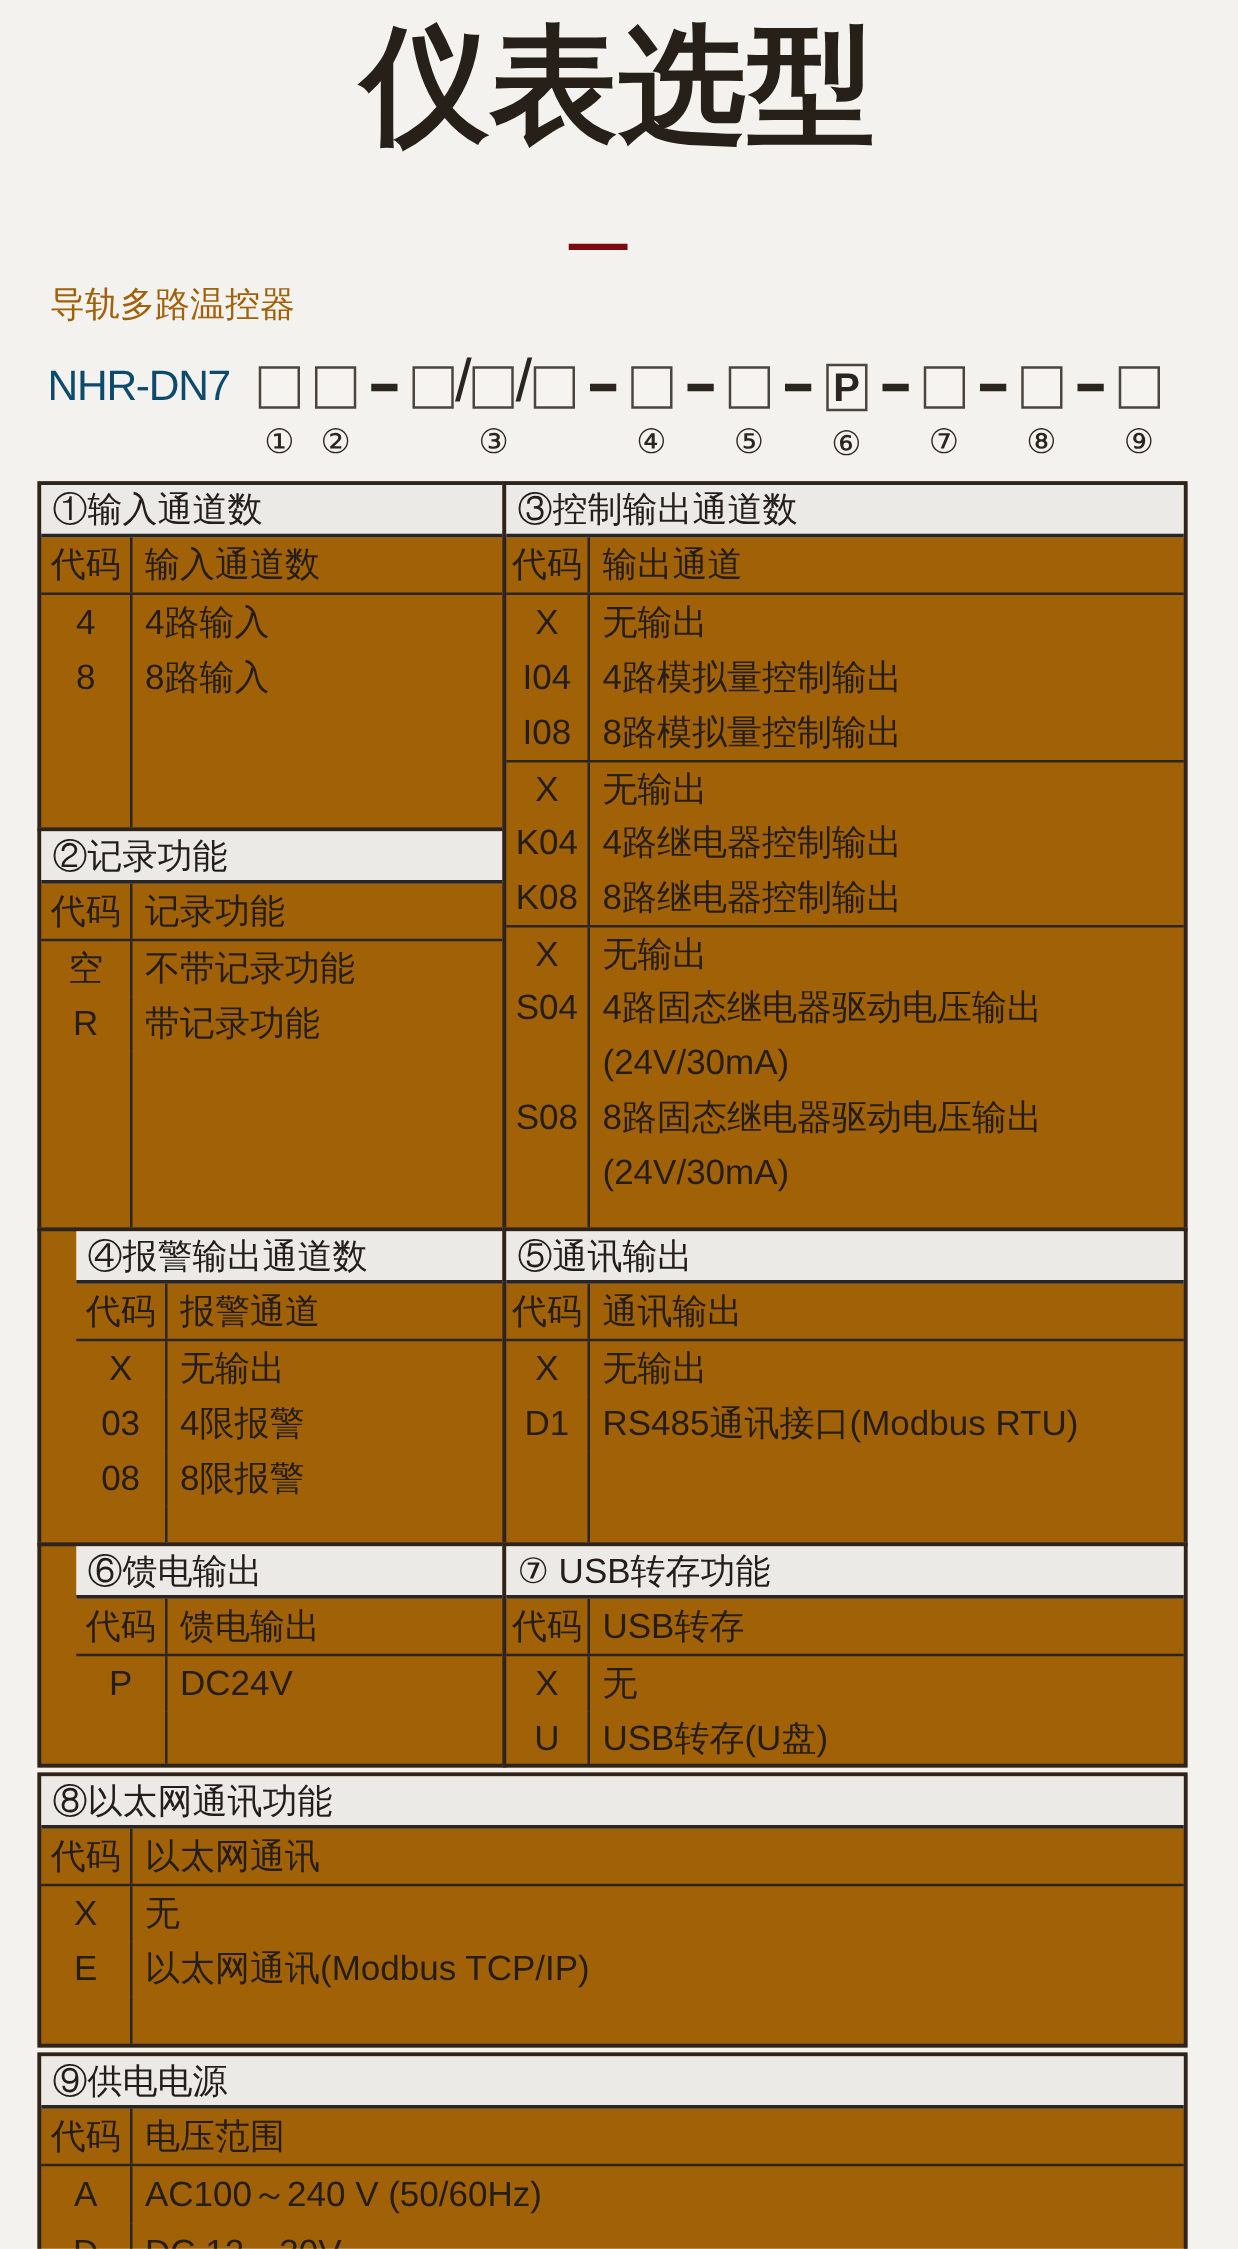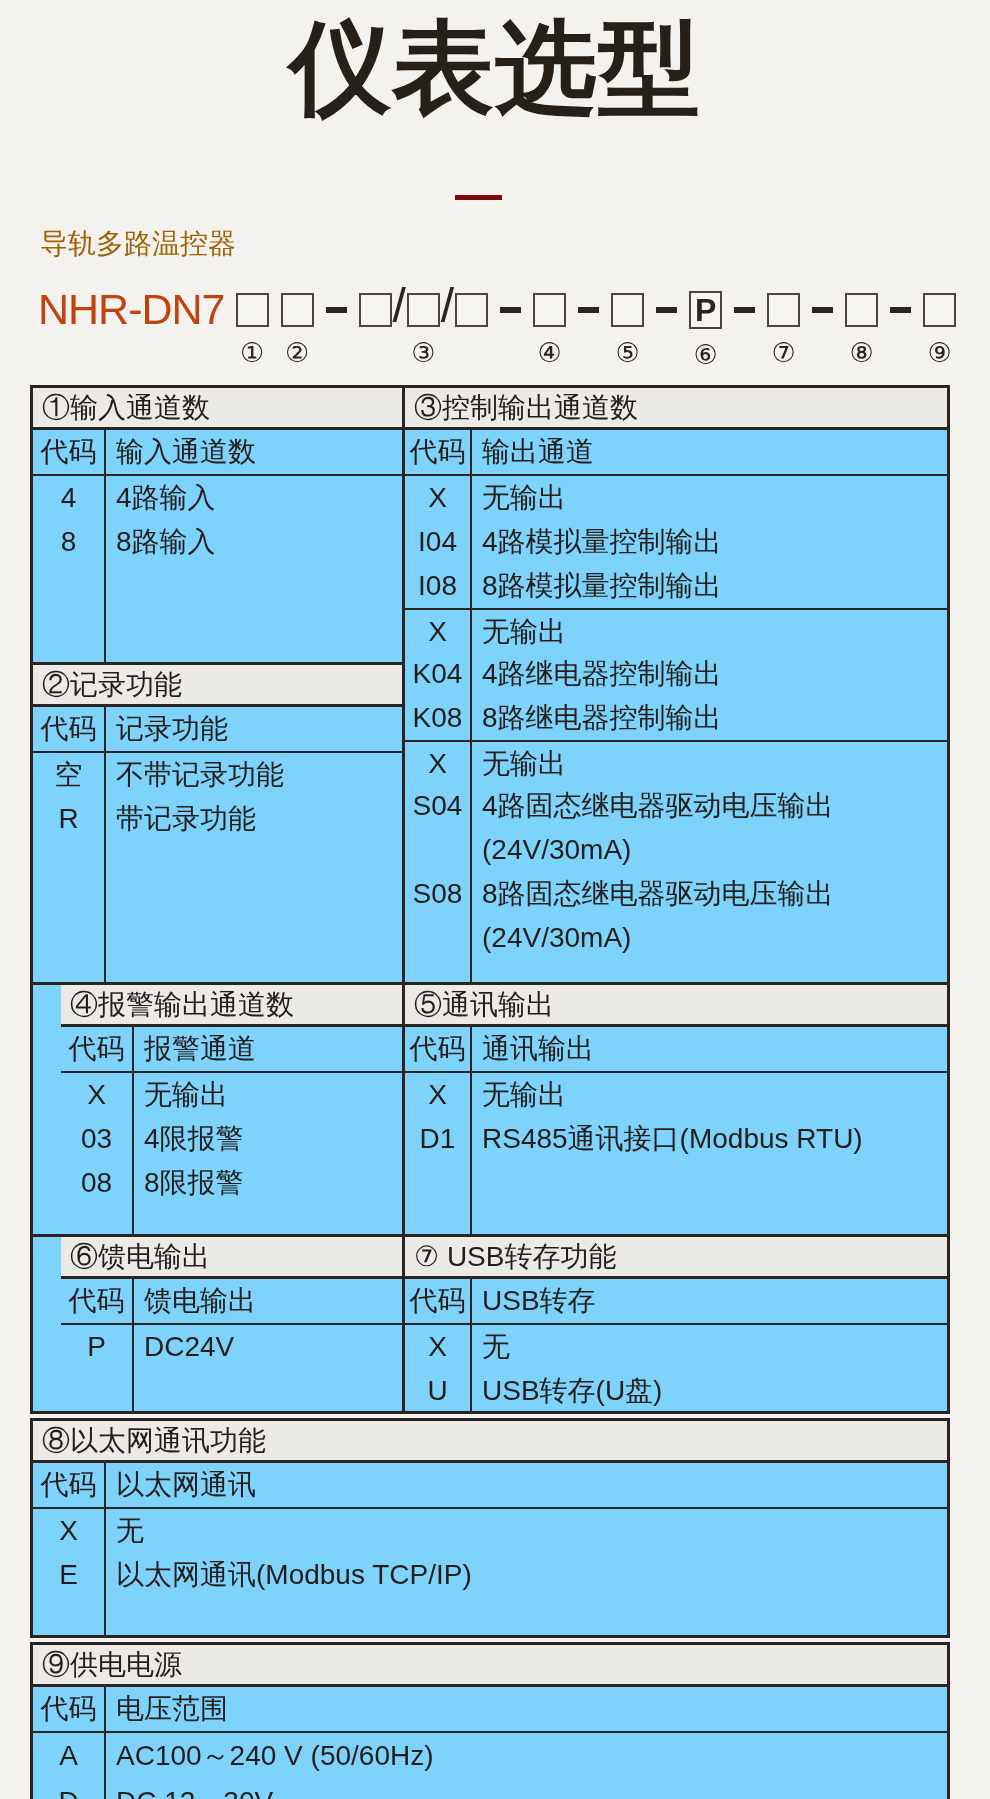--- a/index.html
+++ b/index.html
@@ -25,22 +25,22 @@
   .subtitle {
     position:absolute; top:226px; left:40px;
     font-size:28px; line-height:1.3; color:#a16207;
   }
   
   .model {
     position:absolute; top:293px; left:38px;
     display:flex; align-items:flex-start;
   }
   .model-prefix {
-    font-size:43px; line-height:36px; letter-spacing:-1px;
-    color:#c2410c; margin-right:8px; margin-top:-2px;
+    font-size:34px; line-height:36px; letter-spacing:-1px;
+    color:#0c4a6e; margin-right:20px; margin-top:-2px;
     font-stretch:condensed;
   }
   .unit { display:flex; flex-direction:column; align-items:center; margin-left:12px; }
   .unit.first { margin-left:3px; }
   .boxes { display:flex; align-items:flex-start; }
   .mbox {
     width:33px; height:34px;
     border:2px solid #4c453f;
     background:#f5f4f1;
   }
@@ -58,21 +58,21 @@
     color:#2b241f; margin:-4px 1px 0 1px;
   }
   .circ { margin-top:13px; font-size:27px; color:#2b241f; line-height:1; }
   
   .tables { position:absolute; top:385px; left:30px; width:920px; }
   .band { display:flex; align-items:stretch; }
   .band.gap-neg { margin-top:-3px; }
   .band.gap-pos { margin-top:4px; }
   .lcol { width:375px; flex:none; display:flex; flex-direction:column; }
   .tbl {
-    border:3px solid #2b2420; background:#7dd3fc;
+    border:3px solid #2b2420; background:#a16207;
     display:flex; flex-direction:column;
   }
   .tbl.right { flex:1; margin-left:-3px; }
   .tbl.left-single { width:375px; flex:none;padding-left:28px; }
   .tbl.stack2 { flex:1; margin-top:-3px; }
   .band.full > .tbl { flex:1; }
   .thead {
     background:#ebeae7; border-bottom:3px solid #2b2420;
     height:42px; line-height:40px; padding-left:9px;
     font-size:28px; flex:none; white-space:nowrap;

